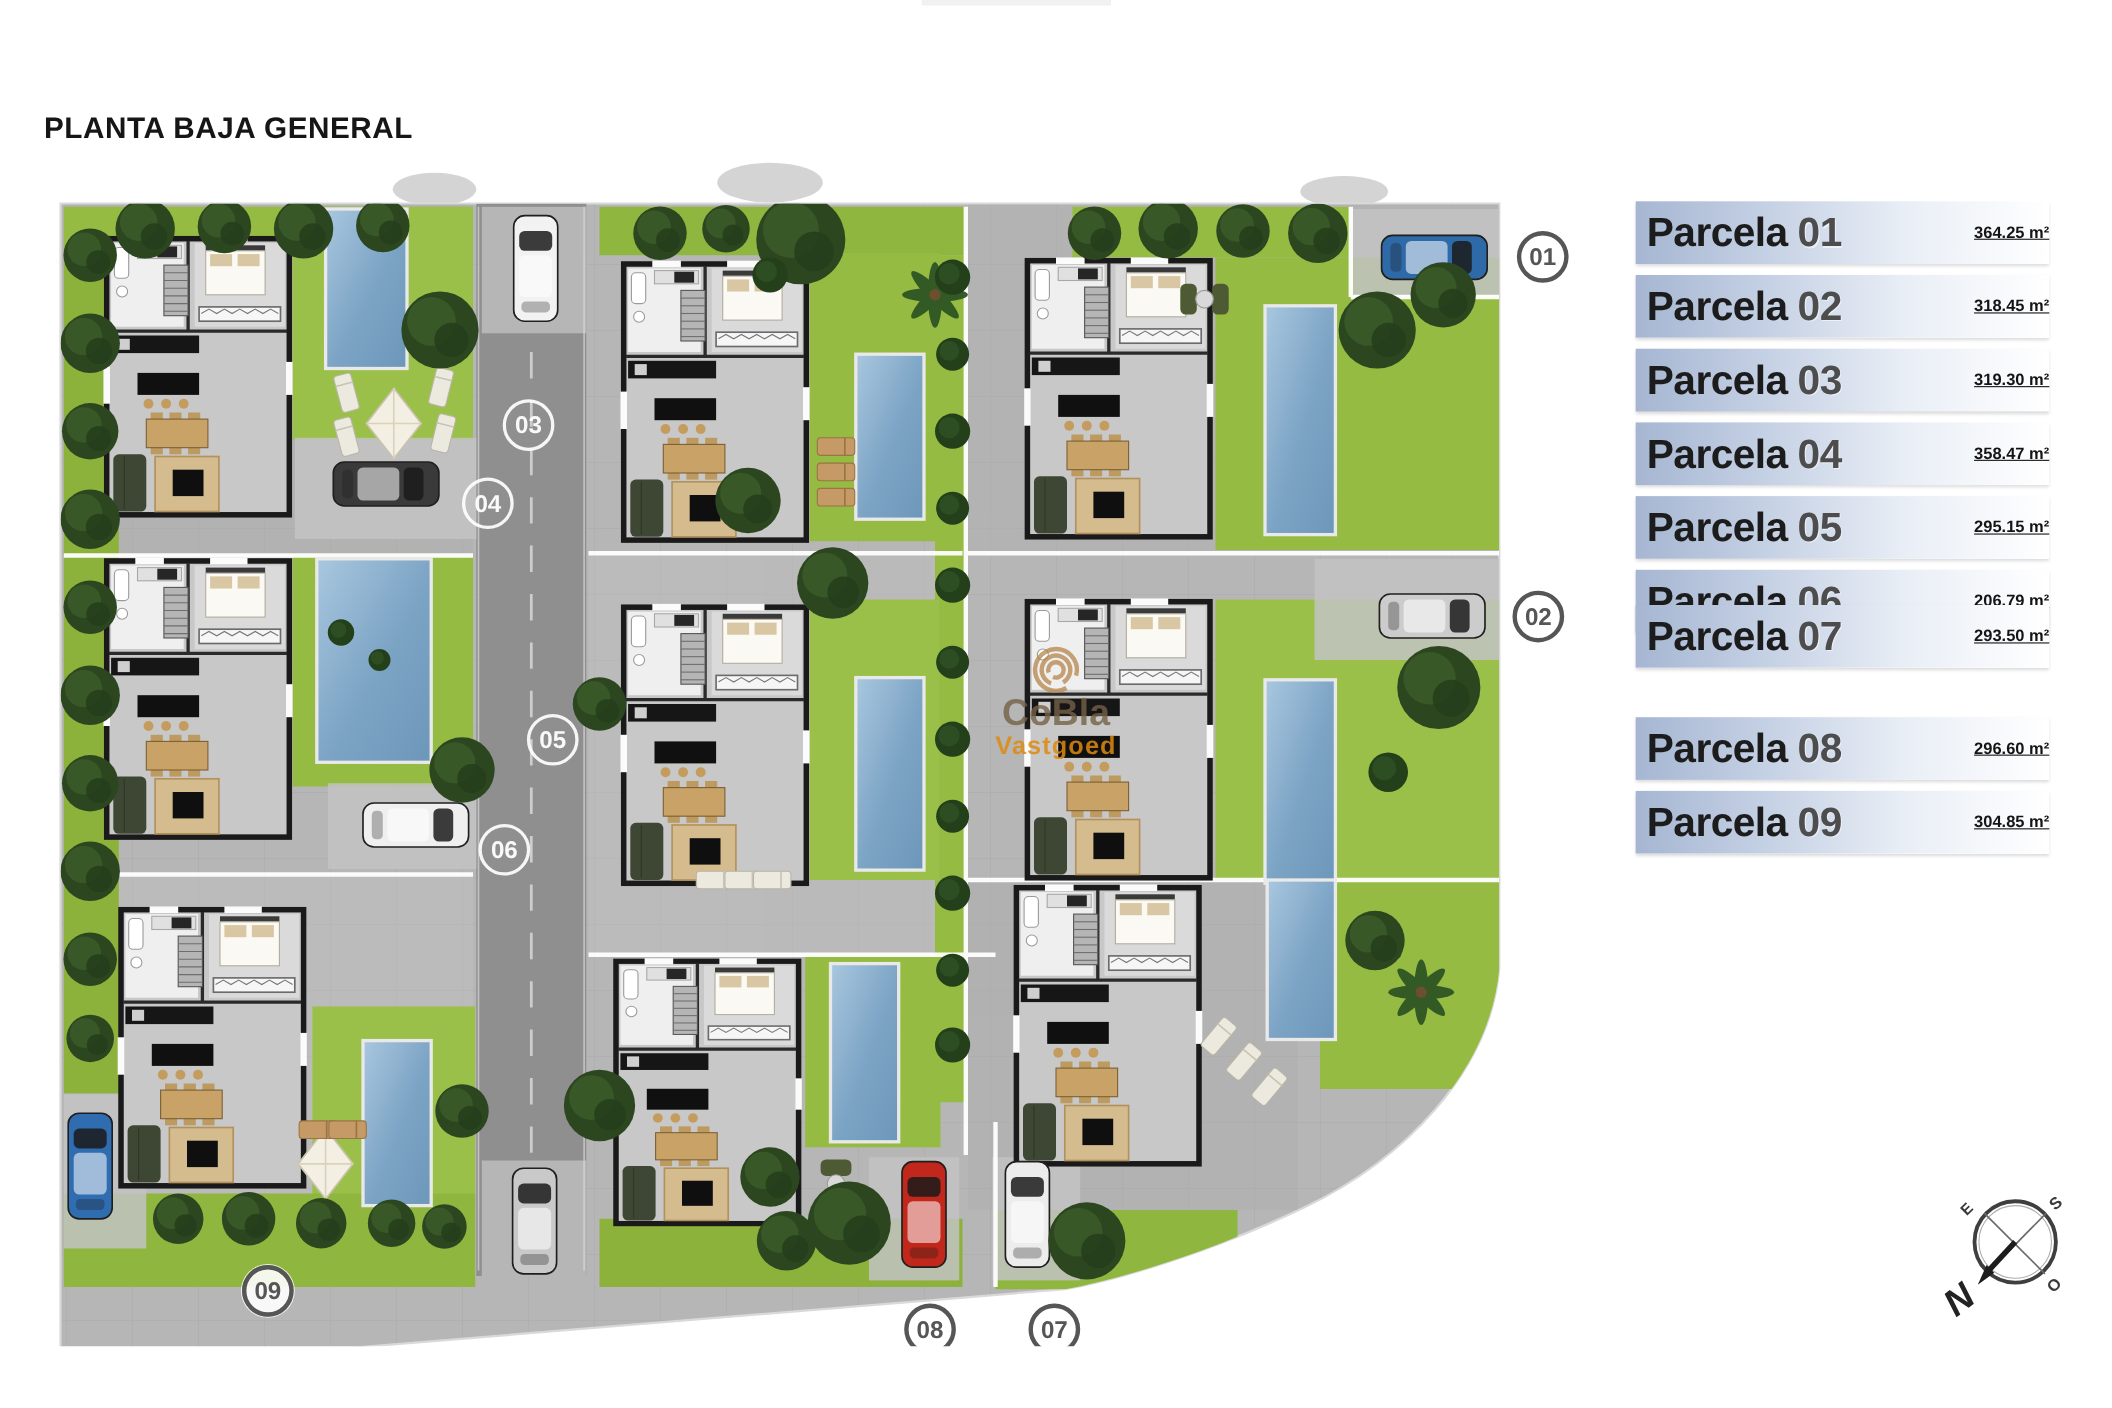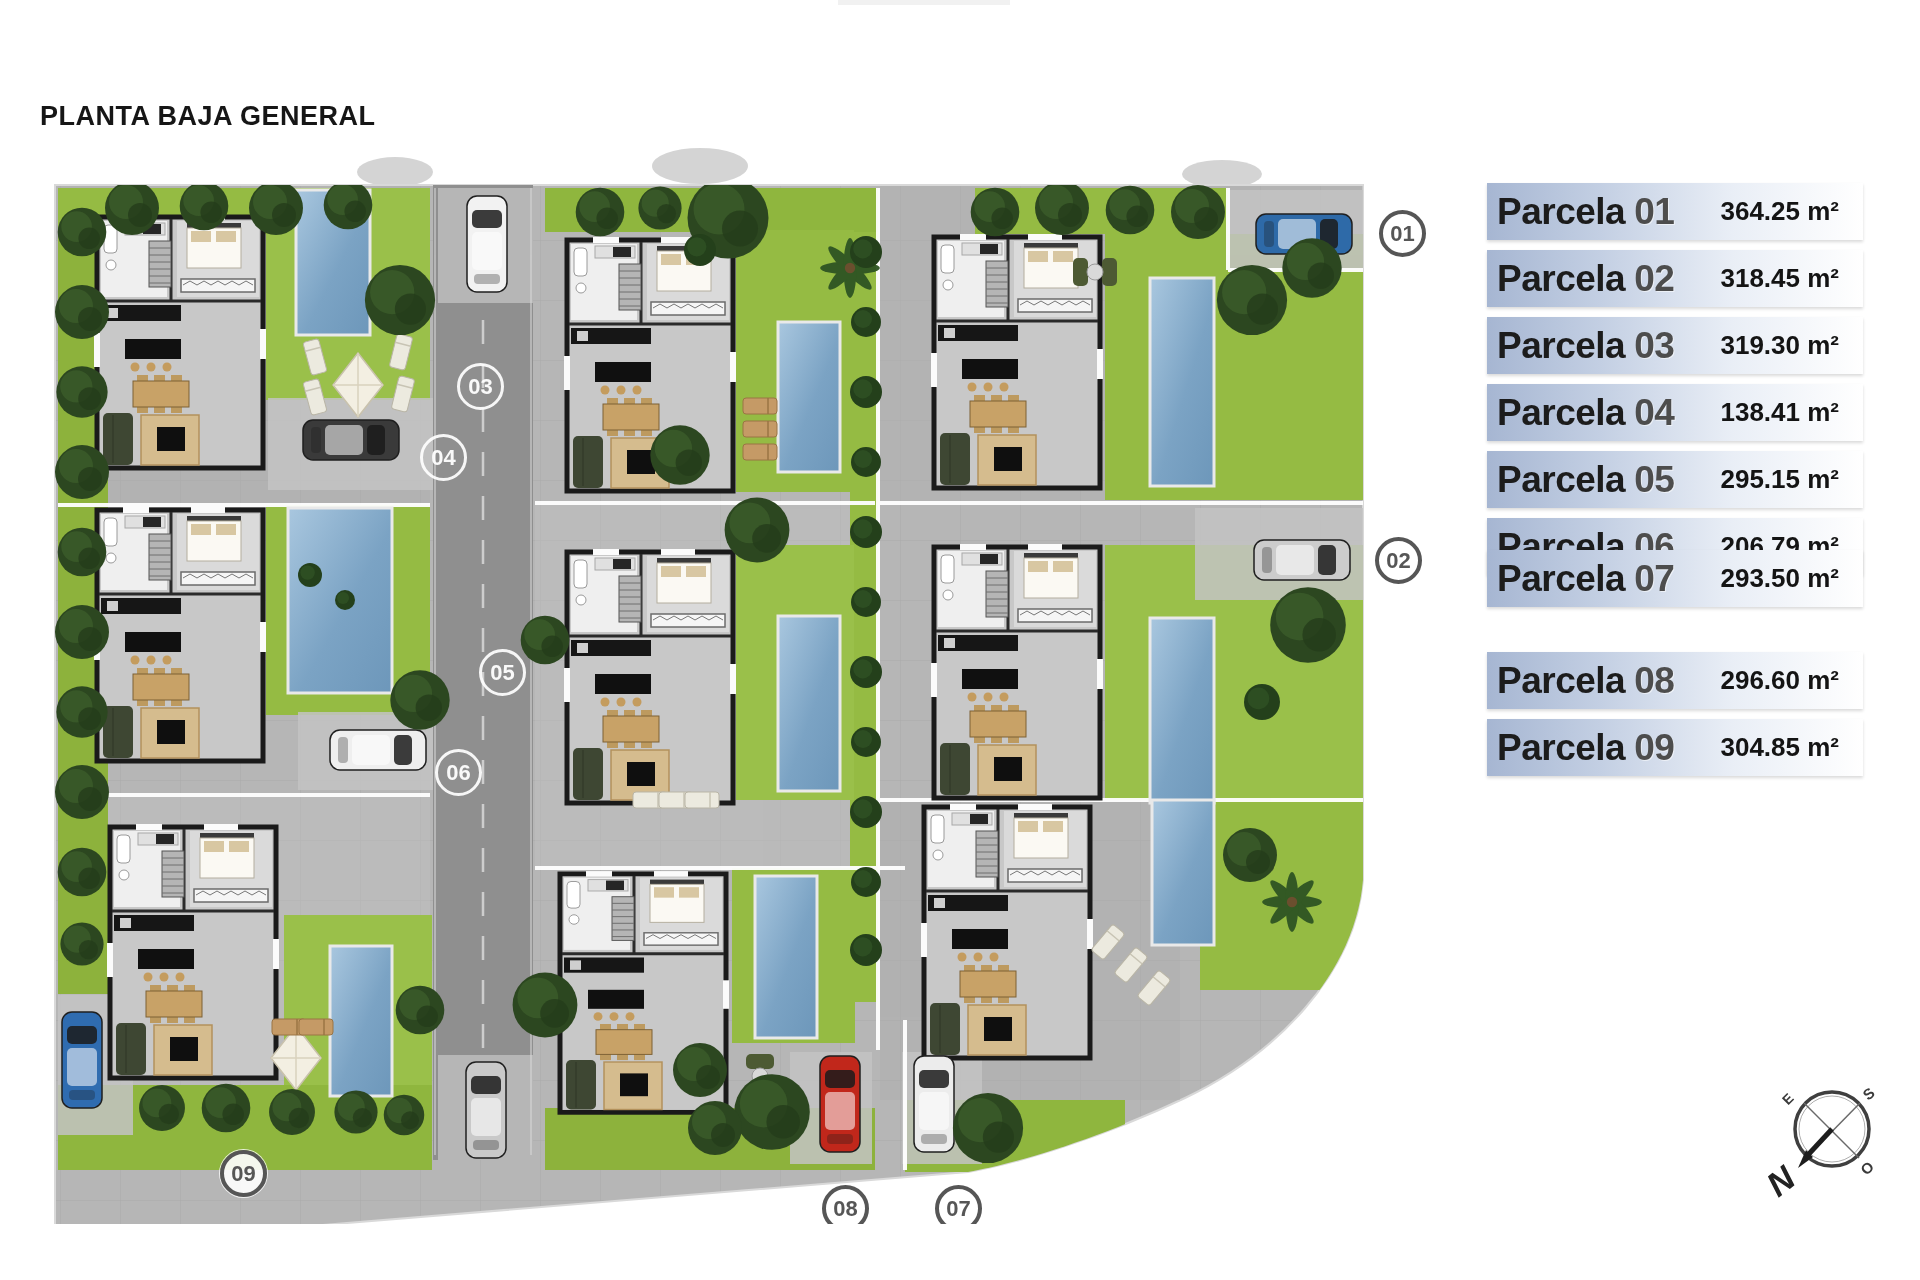--- a/index.html
+++ b/index.html
@@ -19,21 +19,21 @@
   .marker.edge{border:4px solid #565656;color:#565656;background:rgba(255,255,255,.9);
     box-shadow:0 0 0 1px rgba(255,255,255,.8);}
   .marker.road{border:3px solid rgba(255,255,255,.92);color:rgba(255,255,255,.95);background:transparent;}
 
   
   .lg-row{position:absolute;left:1487px;width:376px;height:57px;
     background:linear-gradient(90deg,#a6b6d2 0%,#c3cfe3 30%,#e9eef6 65%,#ffffff 100%);
     display:flex;align-items:center;box-shadow:0 2px 3px rgba(0,0,0,.15);justify-content:flex-end;}
   .lg-label{font-size:37px;font-weight:700;color:#1c1c1c;margin-left:10px;letter-spacing:-.5px;white-space:nowrap;}
   .lg-num{color:#4d4d4d;text-shadow:1px 1px 0 rgba(255,255,255,.55);margin-left:9px;}
-  .lg-area{font-size:26px;font-weight:700;color:#141414;margin-left:auto;margin-right:24px;white-space:nowrap;}
+  .lg-area{font-size:15px;font-weight:700;color:#141414;margin-left:auto;margin-right:0;white-space:nowrap;text-decoration:underline;}
 
   .disclaimer{position:absolute;left:1038px;top:1237px;width:840px;text-align:right;
     font-size:17px;font-weight:700;color:#2e2e2e;letter-spacing:-.2px;}
 
   .watermark{position:absolute;left:870px;top:586px;width:180px;text-align:center;pointer-events:none;}
   .wm-brand{font-size:34px;font-weight:700;color:#756247;opacity:.8;line-height:1;margin-top:-6px;}
   .wm-sub{font-size:23px;font-weight:700;color:#de8a10;opacity:.85;letter-spacing:1px;line-height:1.1;}
 
   #compass{position:absolute;left:1762px;top:1072px;}
 </style>
@@ -367,21 +367,21 @@
     <div class="lg-row" style="top:250px">
       <span class="lg-label"><span>Parcela</span><span class="lg-num">02</span></span>
       <span class="lg-area">318.45 m²</span>
     </div>
     <div class="lg-row" style="top:317px">
       <span class="lg-label"><span>Parcela</span><span class="lg-num">03</span></span>
       <span class="lg-area">319.30 m²</span>
     </div>
     <div class="lg-row" style="top:384px">
       <span class="lg-label"><span>Parcela</span><span class="lg-num">04</span></span>
-      <span class="lg-area">138.41 m²</span>
+      <span class="lg-area">358.47 m²</span>
     </div>
     <div class="lg-row" style="top:451px">
       <span class="lg-label"><span>Parcela</span><span class="lg-num">05</span></span>
       <span class="lg-area">295.15 m²</span>
     </div>
     <div class="lg-row" style="top:518px">
       <span class="lg-label"><span>Parcela</span><span class="lg-num">06</span></span>
       <span class="lg-area">206.79 m²</span>
     </div>
     <div class="lg-row" style="top:550px">
@@ -391,20 +391,31 @@
     <div class="lg-row" style="top:652px">
       <span class="lg-label"><span>Parcela</span><span class="lg-num">08</span></span>
       <span class="lg-area">296.60 m²</span>
     </div>
     <div class="lg-row" style="top:719px">
       <span class="lg-label"><span>Parcela</span><span class="lg-num">09</span></span>
       <span class="lg-area">304.85 m²</span>
     </div>
   </div>
 
+  <div class="watermark">
+    <svg width="64" height="46" viewBox="0 0 64 46" style="opacity:.75">
+      <g fill="none" stroke="#b5854a" stroke-width="4">
+        <circle cx="32" cy="23" r="19" stroke-dasharray="104 16" transform="rotate(60 32 23)"></circle>
+        <circle cx="32" cy="23" r="13" stroke-dasharray="70 12" transform="rotate(110 32 23)"></circle>
+        <circle cx="32" cy="23" r="7" stroke-dasharray="38 6" transform="rotate(160 32 23)"></circle>
+      </g>
+    </svg>
+    <div class="wm-brand">CoBla</div>
+    <div class="wm-sub">Vastgoed</div>
+  </div>
 
   <svg id="compass" width="140" height="140" viewBox="0 0 140 140">
     <circle cx="70" cy="57" r="37" fill="none" stroke="#3f3f3f" stroke-width="3.5"></circle>
     <circle cx="70" cy="57" r="33" fill="none" stroke="#777777" stroke-width="1" opacity=".6"></circle>
     <line x1="42" y1="31" x2="97" y2="86" stroke="#6a6a6a" stroke-width="1.5"></line>
     <line x1="98" y1="31" x2="44" y2="86" stroke="#6a6a6a" stroke-width="1.5"></line>
     <line x1="70" y1="57" x2="45" y2="84" stroke="#1d1d1d" stroke-width="5"></line>
     <polygon points="36,96 51,85 44,78" fill="#1d1d1d"></polygon>
     <text x="22" y="32" font-size="14" font-weight="600" fill="#3a3a3a" transform="rotate(-45 26 28)">E</text>
     <text x="103" y="28" font-size="15" font-weight="600" fill="#3a3a3a" transform="rotate(-40 106 24)">S</text>

